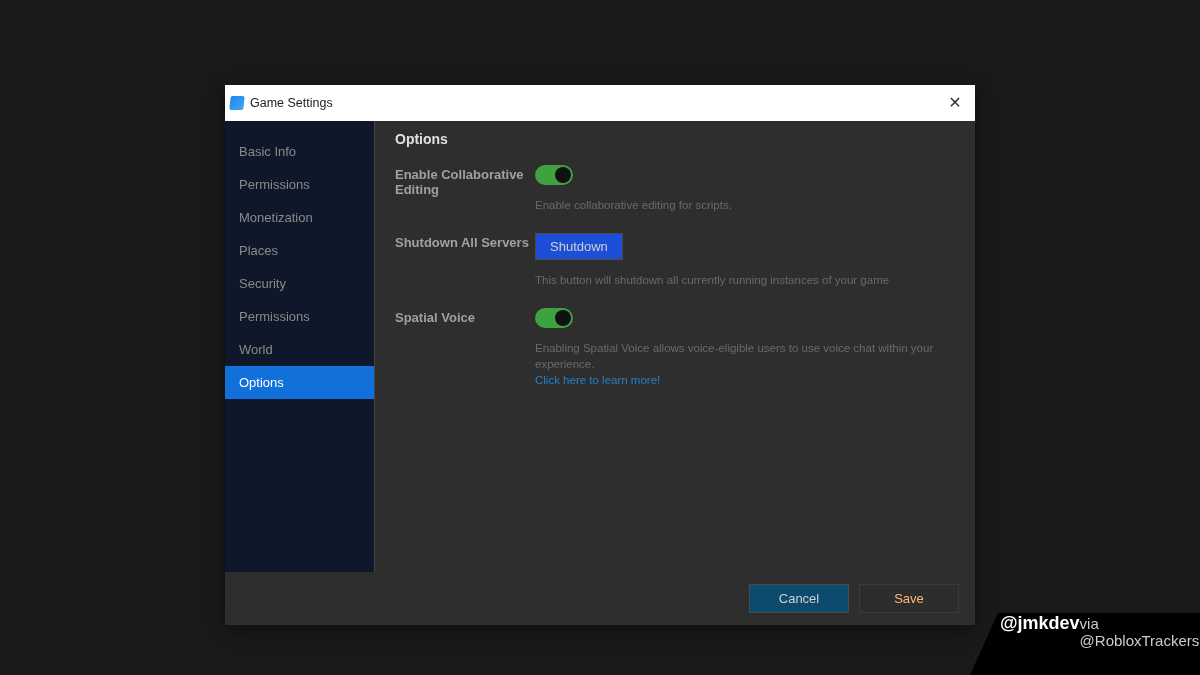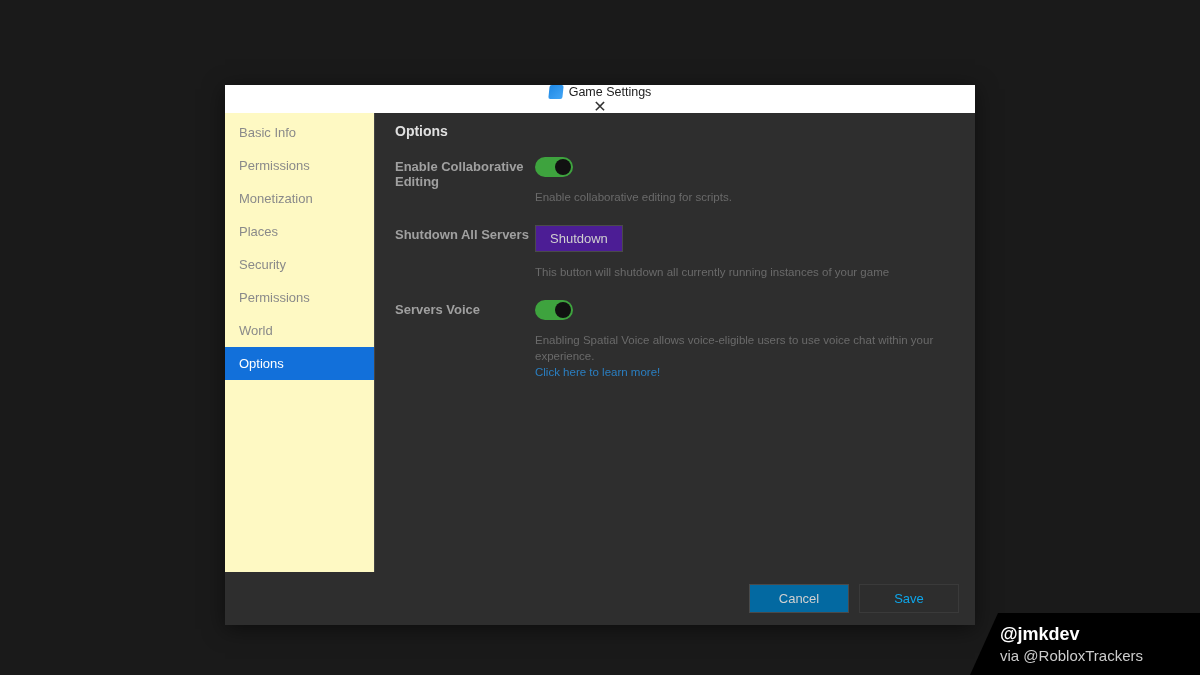--- a/index.html
+++ b/index.html
@@ -17,26 +17,25 @@
       left: 225px;
       width: 750px;
       height: 540px;
       background: #2e2e2e;
       box-shadow: 0 4px 20px rgba(0,0,0,0.5);
       display: flex;
       flex-direction: column;
     }
     .titlebar {
       background: #ffffff;
-      height: 28px;
+      height: 36px;
       display: flex;
       align-items: center;
-      padding: 0 24px;
+      padding: 0 5px;
       justify-content: space-between;
-      flex-direction: column;
     }
     .titlebar-left {
       display: flex;
       align-items: center;
       gap: 6px;
     }
     .titlebar-icon {
       width: 14px;
       height: 14px;
       background: linear-gradient(135deg, #1e88e5 0%, #42a5f5 100%);
@@ -55,23 +54,23 @@
       text-align: center;
       line-height: 1;
     }
     .body {
       display: flex;
       flex: 1;
       overflow: hidden;
     }
     .sidebar {
       width: 150px;
-      background: #fef9c3;
+      background: #0f172a;
       border-right: 1px solid #444;
-      padding-top: 3px;
+      padding-top: 14px;
     }
     .sidebar-item {
       padding: 9px 14px;
       font-size: 13px;
       color: #8a8a8a;
       cursor: pointer;
     }
     .sidebar-item.active {
       background: #1270da;
       color: #ffffff;
@@ -124,21 +123,21 @@
       font-size: 11.5px;
       color: #6a6a6a;
       margin-top: 12px;
       line-height: 1.4;
     }
     .link {
       color: #2a7fc2;
       cursor: pointer;
     }
     .btn-secondary {
-      background: #4c1d95;
+      background: #1d4ed8;
       border: 1px solid #4a4a4a;
       color: #d0d0d0;
       font-size: 13px;
       padding: 5px 14px;
       cursor: pointer;
     }
     .footer {
       display: flex;
       justify-content: flex-end;
       gap: 10px;
@@ -146,38 +145,38 @@
     }
     .footer-btn {
       width: 100px;
       padding: 6px 0;
       text-align: center;
       font-size: 13px;
       border: 1px solid #4a4a4a;
       cursor: pointer;
     }
     .btn-cancel {
-      background: #0369a1;
+      background: #0c4a6e;
       color: #d0d0d0;
     }
     .btn-save {
       background: #2d2d2d;
-      color: #0ea5e9;
+      color: #fdba74;
       border-color: #3a3a3a;
     }
     .watermark {
       position: absolute;
       bottom: 0;
       right: 0;
       width: 230px;
       height: 62px;
       background: #000;
       color: #fff;
       display: flex;
-      flex-direction: column;
+      flex-direction: row;
       justify-content: center;
       padding-left: 30px;
       clip-path: polygon(28px 0, 100% 0, 100% 100%, 0 100%);
     }
     .watermark-handle { font-size: 18px; font-weight: 700; }
     .watermark-via { font-size: 15px; color: #ccc; margin-top: 2px; }
   </style>
 </head>
 <body>
 
@@ -215,21 +214,21 @@
 
       <div class="row">
         <div class="row-label">Shutdown All Servers</div>
         <div class="row-control">
           <button class="btn-secondary">Shutdown</button>
           <div class="helper">This button will shutdown all currently running instances of your game</div>
         </div>
       </div>
 
       <div class="row">
-        <div class="row-label">Servers Voice</div>
+        <div class="row-label">Spatial Voice</div>
         <div class="row-control">
           <div class="toggle"></div>
           <div class="helper">
             <span>Enabling Spatial Voice allows voice-eligible users to use voice chat within your experience.</span><br>
             <span class="link">Click here to learn more!</span>
           </div>
         </div>
       </div>
     </div>
   </div>

